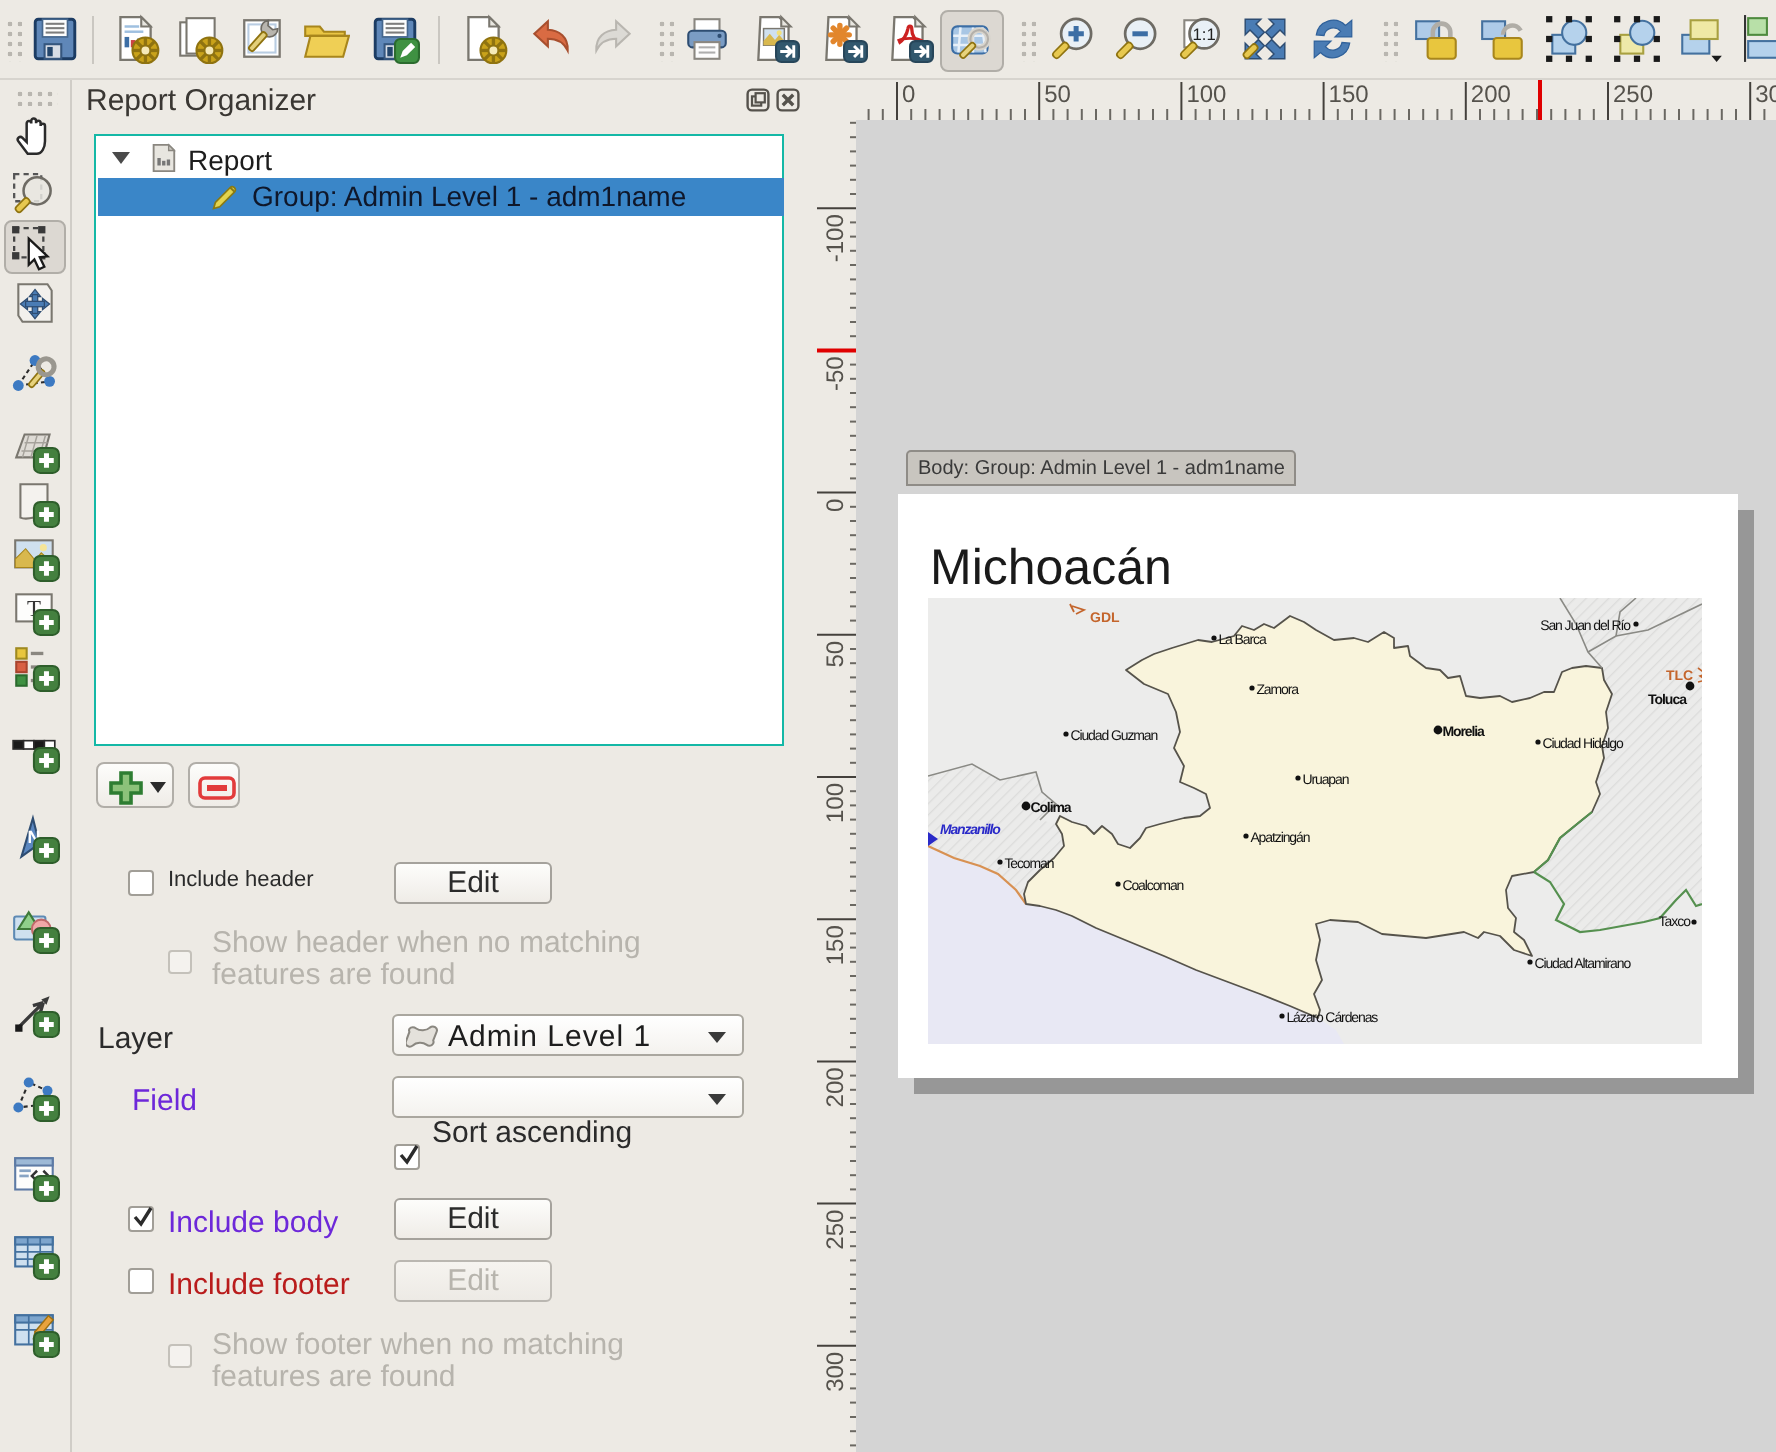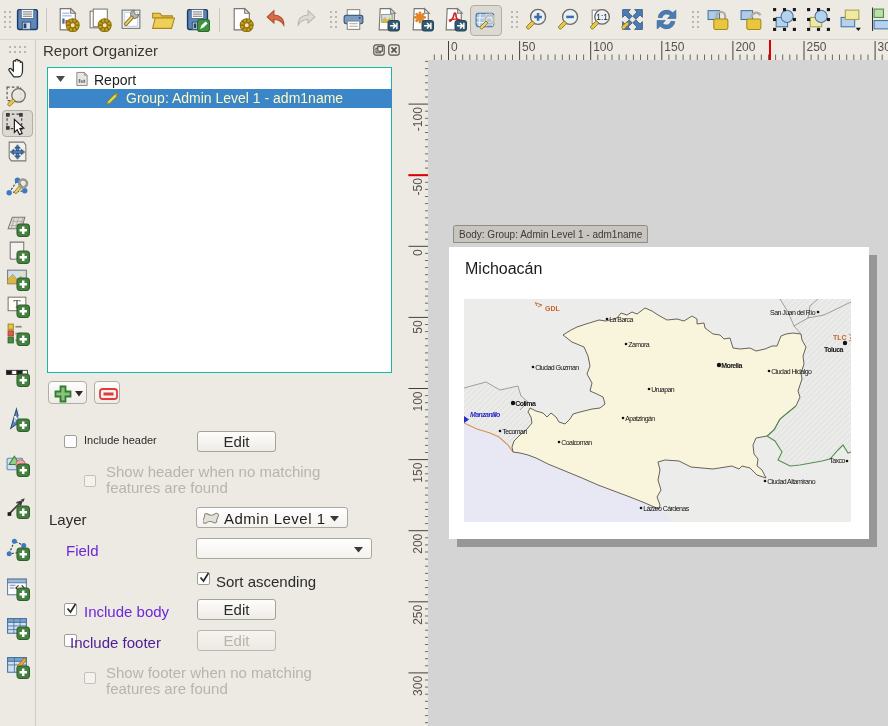--- a/index.html
+++ b/index.html
@@ -447,21 +447,21 @@
           <rect x="7.5" y="9.5" width="1.8" height="2.5" fill="#777"></rect>
           <rect x="10" y="8.8" width="1.8" height="3.2" fill="#777"></rect>
         </svg>
       <span class="abs" style="left:46px;top:2px;font-size:14px;color:#1d1d1d">Report</span>
     </div>
     <div class="abs" style="left:1px;top:21px;width:343px;height:19px;background:#3a86c8">
       <svg class="abs" style="left:56px;top:3px" width="15" height="14" viewBox="0 0 16 16">
           <path d="M1.5 14 l1-3.5 8.5-8.5 c1.5-1.5 4 1 2.5 2.5 l-8.5 8.5 z" fill="#e3d44e" stroke="#8a7a14" stroke-width="1"></path>
           <path d="M11 2 l2.5 2.5" stroke="#8a7a14" stroke-width="1.2"></path>
         </svg>
-      <span class="abs" style="left:77px;top:1px;font-size:14px;color:#fef9c3">Group: Admin Level 1 - adm1name</span>
+      <span class="abs" style="left:77px;top:1px;font-size:14px;color:#0f172a">Group: Admin Level 1 - adm1name</span>
     </div>
   </div>
   <div class="abs" style="left:12px;top:341px;width:39px;height:23px;background:linear-gradient(#fdfdfb,#efece7);border:1px solid #b1aea8;border-radius:4px">
     <svg class="abs" style="left:5px;top:2.5px" width="18" height="18" viewBox="0 0 18 18">
         <path d="M6.5 1.5 h5 v5 h5 v5 h-5 v5 h-5 v-5 h-5 v-5 h5 z" fill="#8cc27a" stroke="#2e7d32" stroke-width="1.8"></path>
       </svg>
     <svg class="abs" style="left:26px;top:9px" width="9" height="6">
         <path d="M0 0 h8 L4 5.5 z" fill="#2b2b2b"></path>
       </svg>
   </div>
@@ -471,48 +471,48 @@
         <rect x="4.5" y="4.5" width="10" height="3" fill="#e23b3b"></rect>
       </svg>
   </div>
 
   <div class="abs" style="left:28px;top:395px;width:13px;height:13px;background:#fff;border:1px solid #a19e97;border-radius:2px"></div>
   <span class="abs" style="left:48px;top:394px;font-size:11px;color:#2b2b2b">Include header</span>
   <div class="abs" style="left:161px;top:391px;width:79px;height:21px;background:linear-gradient(#fdfdfb,#efece7);border:1px solid #a5a29c;border-radius:3px;text-align:center;font-size:15px;color:#2b2b2b;line-height:20px">Edit</div>
   <div class="abs" style="left:48px;top:435px;width:12px;height:12px;background:#f4f2ee;border:1px solid #c4c1ba;border-radius:2px"></div>
   <span class="abs" style="left:70px;top:424px;font-size:15px;color:#b7b4ad;line-height:15.5px">Show header when no matching<br>features are found</span>
   <span class="abs" style="left:13px;top:471px;font-size:15px;color:#2b2b2b">Layer</span>
-  <div class="abs" style="left:160px;top:467px;width:152px;height:21px;background:linear-gradient(#fff,#f4f2ee);border:1px solid #aaa79f;border-radius:3px">
+  <div class="abs" style="left:160px;top:467px;width:176px;height:21px;background:linear-gradient(#fff,#f4f2ee);border:1px solid #aaa79f;border-radius:3px">
     <svg class="abs" style="left:6px;top:4px" width="17" height="13" viewBox="0 0 20 14">
         <path d="M2 4 C1 1.5 4 .5 6 2 c2 1.5 6 1.5 8-.5 c2-1.6 5 0 4 2.5 l-2 5 c1 2.5-2 4-4 2.5 c-2-1.5-6-1.5-8 .5 c-2 1.6-5 0-4-2.5 z" fill="#e4e1db" stroke="#8a8780" stroke-width="1.2"></path>
       </svg>
     <span class="abs" style="left:27px;top:1.5px;font-size:15px;letter-spacing:.5px;color:#1d1d1d">Admin Level 1</span>
     <svg class="abs" style="right:7px;top:8px" width="10" height="6">
         <path d="M0 0 h9 L4.5 5.5 z" fill="#3a3a3a"></path>
       </svg>
   </div>
   <span class="abs" style="left:30px;top:502px;font-size:15px;color:#6d28d9">Field</span>
   <div class="abs" style="left:160px;top:498px;width:176px;height:21px;background:linear-gradient(#fff,#f4f2ee);border:1px solid #aaa79f;border-radius:3px">
     <svg class="abs" style="right:7px;top:8px" width="10" height="6">
         <path d="M0 0 h9 L4.5 5.5 z" fill="#3a3a3a"></path>
       </svg>
   </div>
   <div class="abs" style="left:161px;top:532px;width:13px;height:13px;background:#fff;border:1px solid #a19e97;border-radius:2px"></div>
   <svg class="abs" style="left:162px;top:531px" width="13" height="13">
       <path d="M2.5 6.5 l3 3.5 5-8" fill="none" stroke="#2b2b2b" stroke-width="1.7"></path>
     </svg>
-  <span class="abs" style="left:180px;top:533px;font-size:15px;color:#2b2b2b">Sort ascending</span>
+  <span class="abs" style="left:180px;top:518px;font-size:15px;color:#2b2b2b">Sort ascending</span>
   <div class="abs" style="left:28px;top:563px;width:13px;height:13px;background:#fff;border:1px solid #a19e97;border-radius:2px"></div>
   <svg class="abs" style="left:29px;top:562px" width="13" height="13">
       <path d="M2.5 6.5 l3 3.5 5-8" fill="none" stroke="#2b2b2b" stroke-width="1.7"></path>
     </svg>
   <span class="abs" style="left:48px;top:563px;font-size:15px;color:#6d28d9">Include body</span>
   <div class="abs" style="left:161px;top:559px;width:79px;height:21px;background:linear-gradient(#fdfdfb,#efece7);border:1px solid #a5a29c;border-radius:3px;text-align:center;font-size:15px;color:#2b2b2b;line-height:20px">Edit</div>
   <div class="abs" style="left:28px;top:594px;width:13px;height:13px;background:#fff;border:1px solid #a19e97;border-radius:2px"></div>
-  <span class="abs" style="left:34px;top:594px;font-size:15px;color:#4c1d95">Include footer</span>
+  <span class="abs" style="left:48px;top:594px;font-size:15px;color:#b91c1c">Include footer</span>
   <div class="abs" style="left:161px;top:590px;width:79px;height:21px;background:linear-gradient(#f6f4f0,#edeae5);border:1px solid #bab7b1;border-radius:3px;text-align:center;font-size:15px;color:#b7b4ad;line-height:20px">Edit</div>
   <div class="abs" style="left:48px;top:632px;width:12px;height:12px;background:#f4f2ee;border:1px solid #c4c1ba;border-radius:2px"></div>
   <span class="abs" style="left:70px;top:625px;font-size:15px;color:#b7b4ad;line-height:15.5px">Show footer when no matching<br>features are found</span>
 </div>
 
 <div class="abs" style="left:402px;top:40px;width:486px;height:686px;background:#edeae4">
   <svg class="abs" style="left:0;top:0" width="486" height="20" viewBox="402 0 486 20">
       <line x1="434.3" y1="14.5" x2="434.3" y2="20" stroke="#6b6862" stroke-width="1"></line>
 <line x1="441.4" y1="14.5" x2="441.4" y2="20" stroke="#6b6862" stroke-width="1"></line>
 <line x1="448.5" y1="1" x2="448.5" y2="20" stroke="#44413c" stroke-width="1"></line>
@@ -688,21 +688,21 @@
 <line x1="23" y1="634.2" x2="27.5" y2="634.2" stroke="#6b6862" stroke-width="1"></line>
 <line x1="23" y1="641.3" x2="27.5" y2="641.3" stroke="#6b6862" stroke-width="1"></line>
 <line x1="23" y1="648.5" x2="27.5" y2="648.5" stroke="#6b6862" stroke-width="1"></line>
 <line x1="23" y1="655.6" x2="27.5" y2="655.6" stroke="#6b6862" stroke-width="1"></line>
 <line x1="23" y1="662.7" x2="27.5" y2="662.7" stroke="#6b6862" stroke-width="1"></line>
 <line x1="6.5" y1="115.2" x2="27.5" y2="115.2" stroke="#e00000" stroke-width="2"></line>
     </svg>
   <div class="abs" style="left:26px;top:20px;width:460px;height:666px;background:#d4d4d4"></div>
   <div class="abs" style="left:47px;top:207px;width:420px;height:292px;box-shadow:8px 8px 0 #979797;background:#fff"></div>
   <div class="abs" style="left:51px;top:184.5px;height:18px;background:#c8c5bf;border:1px solid #8f8c87;border-radius:2.5px 2.5px 0 0;font-size:10px;color:#3a3a3a;padding:0 5px;line-height:17.5px">Body: Group: Admin Level 1 - adm1name</div>
-  <div class="abs" style="left:63px;top:220px;font-size:16px;color:#1a1a1a">Michoacán</div>
+  <div class="abs" style="left:63px;top:230px;font-size:25px;color:#1a1a1a">Michoacán</div>
 </div>
 <svg class="abs" style="left:464px;top:299px" width="387" height="223" viewBox="464 299 387 223">
     <defs>
       <pattern id="hat" width="4" height="4" patternTransform="rotate(45)" patternUnits="userSpaceOnUse">
         <rect width="4" height="4" fill="#ebebea"></rect>
         <line x1="0" y1="0" x2="0" y2="4" stroke="#dcdcdb" stroke-width="1.3"></line>
       </pattern>
     </defs>
     <rect x="464" y="299" width="387" height="223" fill="#ececeb"></rect>
     <path d="M780,299 L788,312 794,326 801,334 802,340 806,347 803,356 804,364 801,373 802,379 798,391 800,397 796,406 791,410 780,419 774,430 767,436 775,441 782,452 778,460 790,466 800,465 811,463 822,461 830,459 838,450 843,445 848,453 851,452 851,299 z" fill="url(#hat)"></path>

